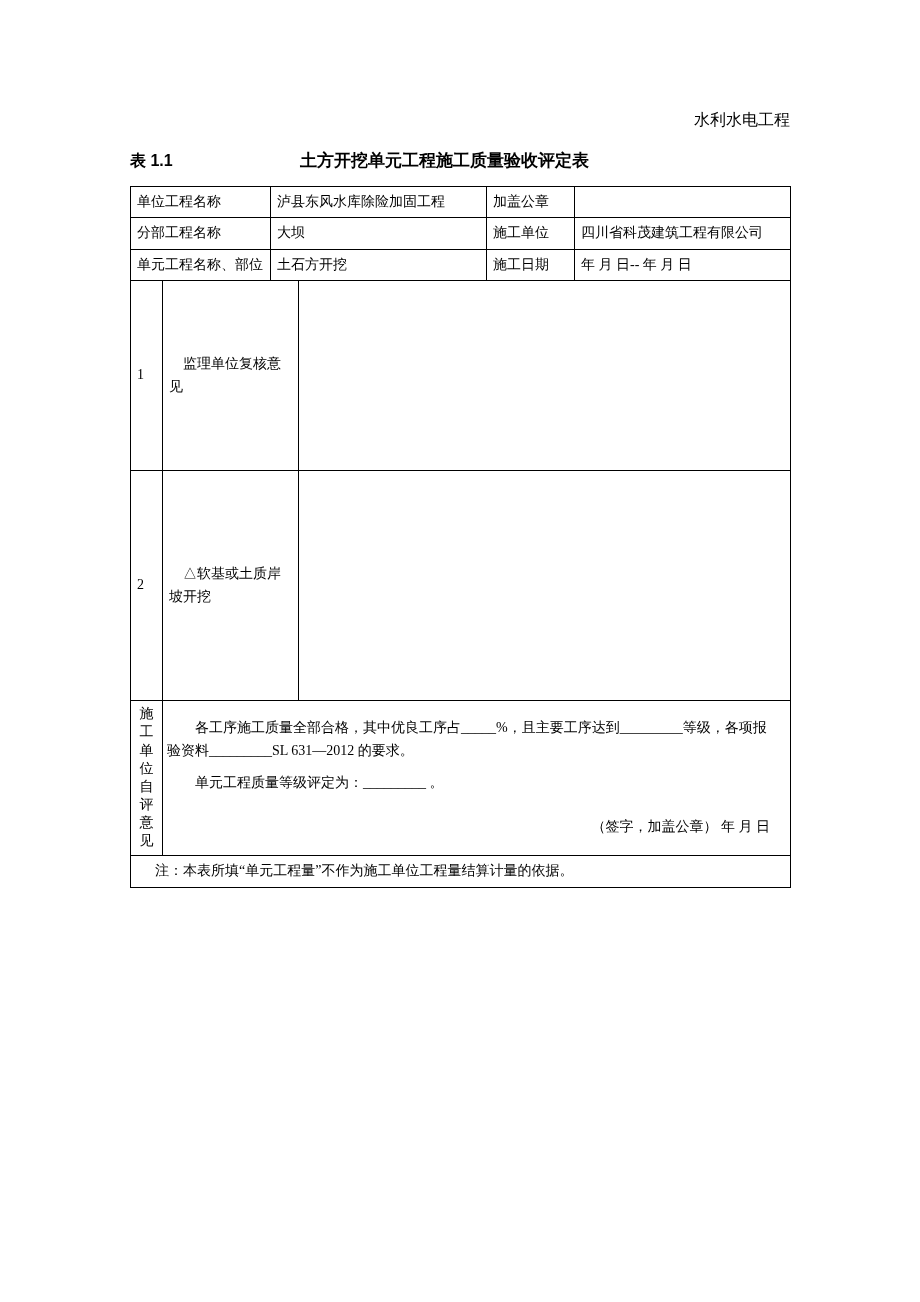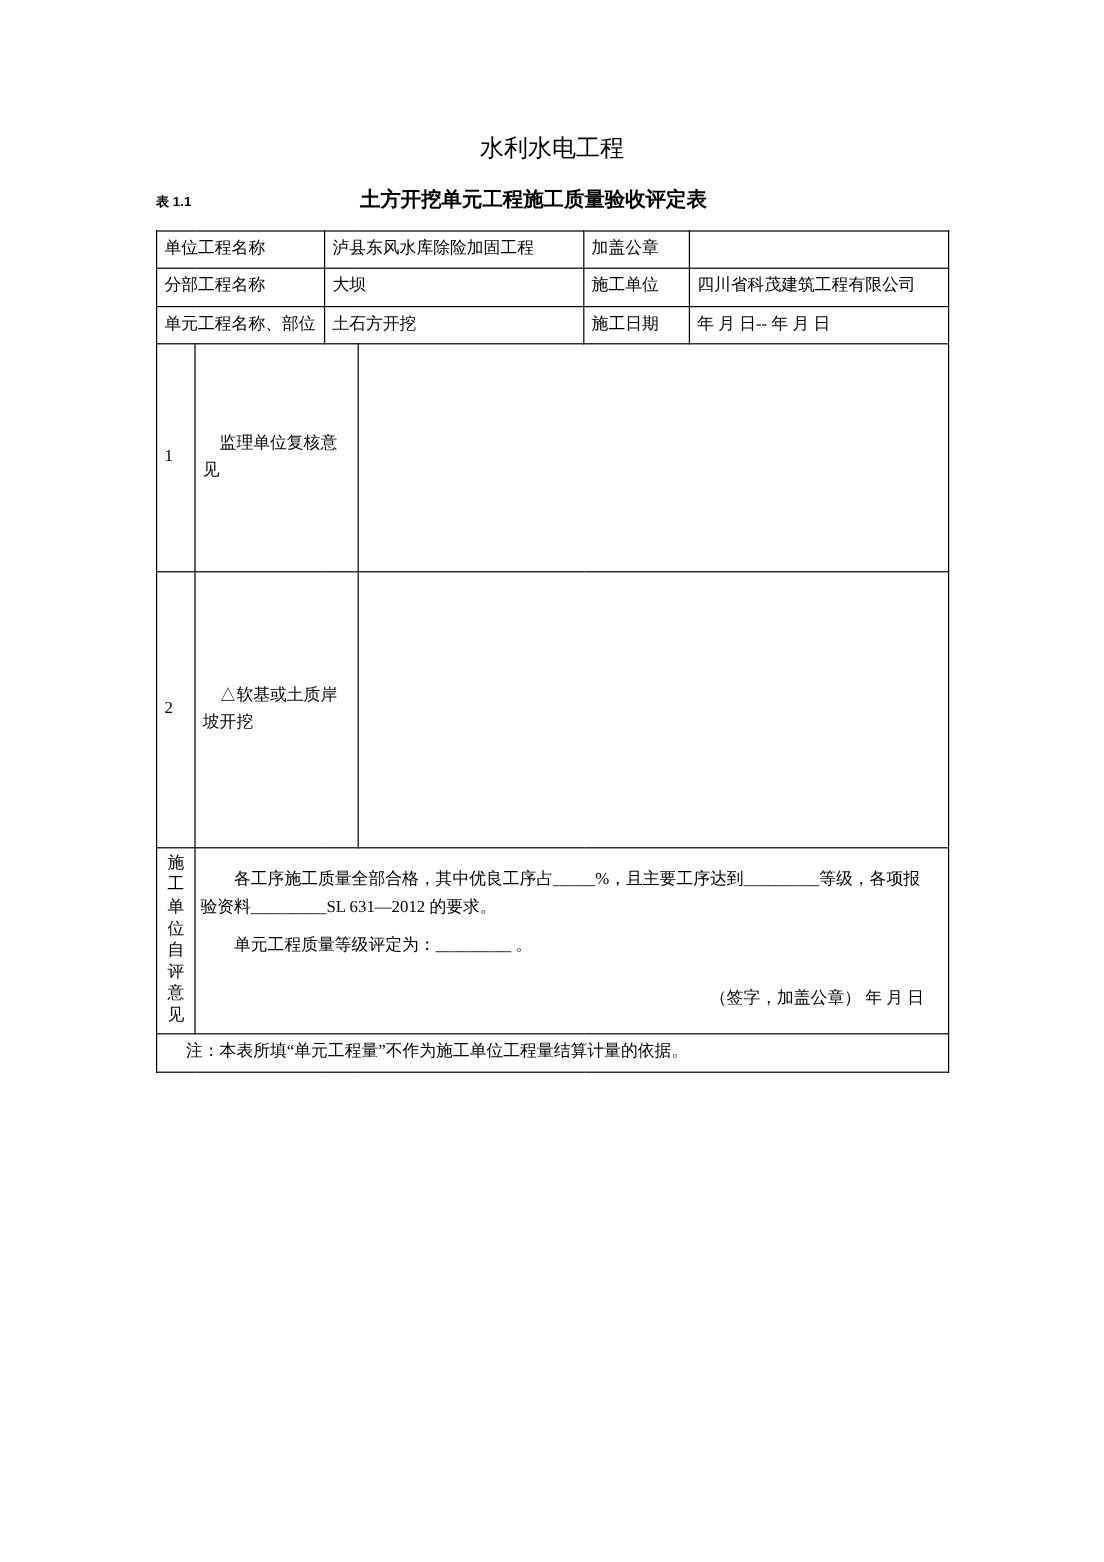--- a/index.html
+++ b/index.html
@@ -6,32 +6,32 @@
     body {
       width: 920px;
       height: 1302px;
       background: #fff;
       font-family: "SimSun", "宋体", serif;
       font-size: 14px;
       color: #000;
       padding: 110px 130px 0 130px;
     }
     .pre-title {
-      text-align: center;
-      font-size: 20px;
+      text-align: right;
+      font-size: 16px;
       margin-bottom: 18px;
     }
     .title-row {
       display: flex;
       align-items: baseline;
       margin-bottom: 14px;
     }
     .table-num {
       font-weight: bold;
-      font-size: 11px;
+      font-size: 16px;
       font-family: "SimHei", "黑体", sans-serif;
       width: 170px;
     }
     .main-title {
       font-weight: bold;
       font-size: 17px;
       font-family: "SimHei", "黑体", sans-serif;
     }
     table {
       border-collapse: collapse;

